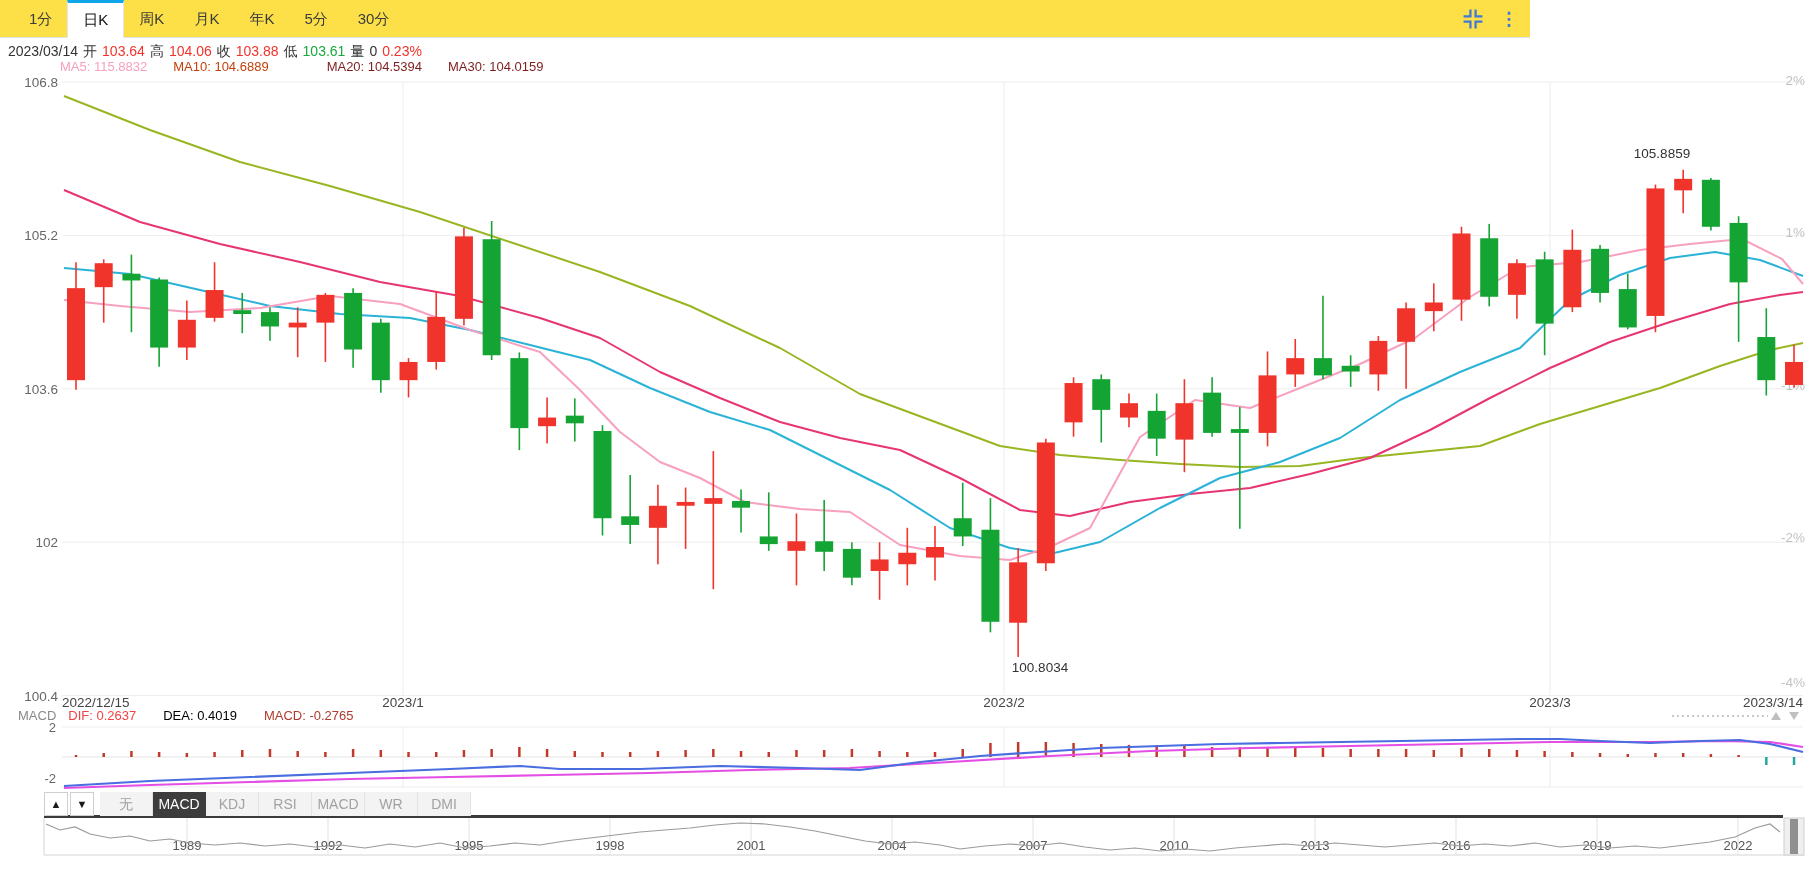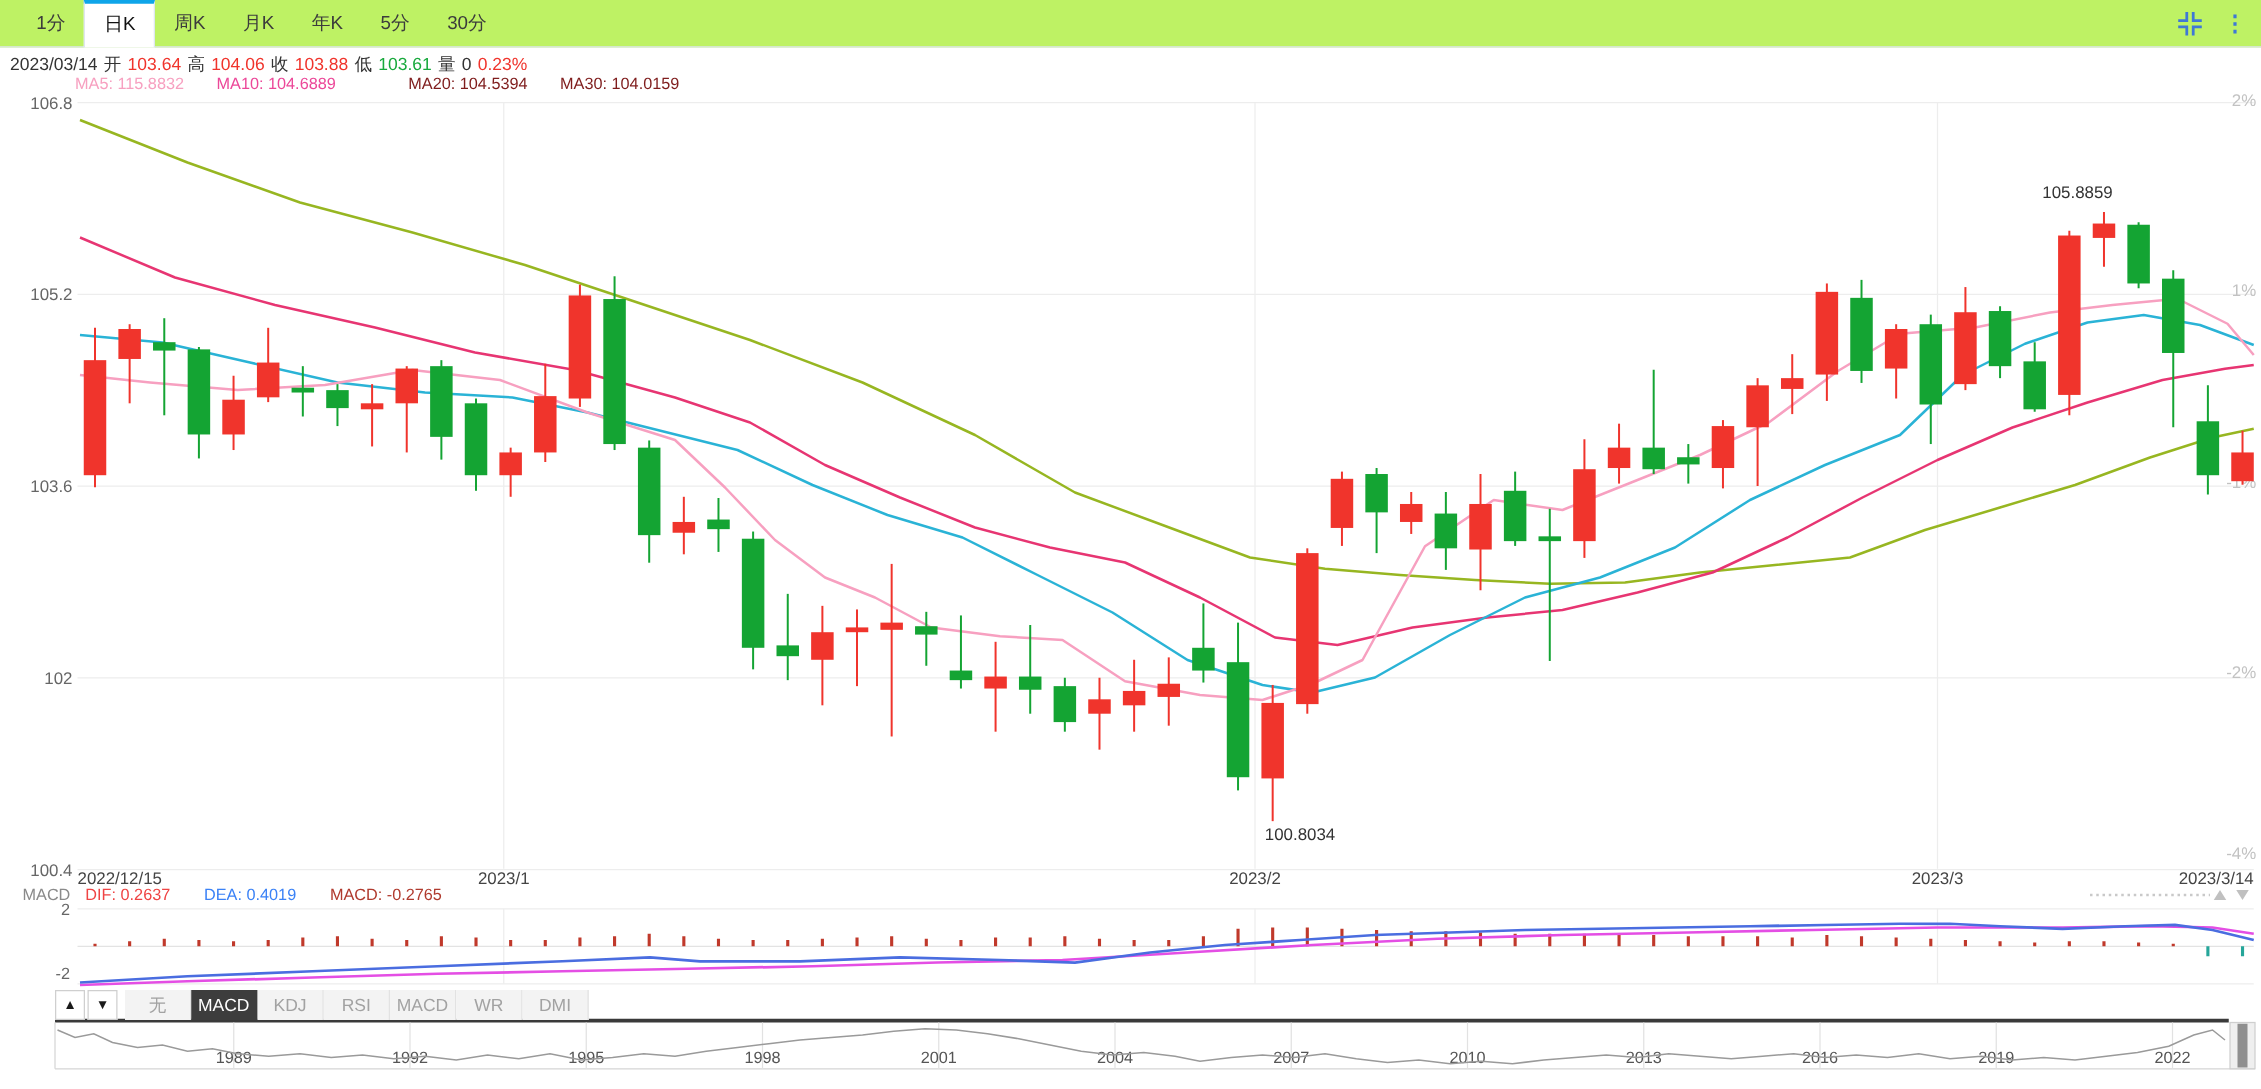--- a/index.html
+++ b/index.html
@@ -1,17 +1,17 @@
 <!DOCTYPE html>
 <html><head>
 <meta charset="utf-8">
 <style>
   html,body{margin:0;padding:0;background:#fff;font-family:"Liberation Sans",sans-serif;}
   #app{position:relative;width:1809px;height:871px;overflow:hidden;background:#fff;}
-  .topbar{position:absolute;left:0;top:0;width:1809px;height:38px;background:#bef264;border-bottom:1px solid #dde5f0;box-sizing:border-box;}
+  .topbar{position:absolute;left:0;top:0;width:1530px;height:38px;background:#fde047;border-bottom:1px solid #dde5f0;box-sizing:border-box;}
   #tabs{display:flex;height:38px;padding-left:14px;}
   .ptab{padding:0 15px;line-height:38px;font-size:15px;color:#3c3c3c;cursor:pointer;box-sizing:border-box;}
   .ptab.active{background:#fff;border-top:3px solid #0ea5e9;border-left:1px solid #dfe6f0;border-right:1px solid #dfe6f0;line-height:34px;color:#111;}
   .top-icons{position:absolute;right:12px;top:7px;display:flex;gap:15px;align-items:center;}
   .kebab{font-size:18px;color:#3f78d6;font-weight:bold;line-height:24px;cursor:pointer;}
   .info-row{position:absolute;left:8px;top:43px;font-size:14px;color:#333;}
   .info-row span{margin-right:5px;}
   .ma-row{position:absolute;left:60px;top:59px;font-size:13px;}
   .ma-row span{margin-right:26px;}
   .macd-row{position:absolute;left:18px;top:708px;font-size:13px;color:#8a8a8a;}
@@ -306,22 +306,22 @@
         <polyline points="3,11 11,11 11,3" fill="none" stroke="#3f78d6" stroke-width="2.6"></polyline>
         <polyline points="17,3 17,11 25,11" fill="none" stroke="#3f78d6" stroke-width="2.6"></polyline>
         <polyline points="3,17 11,17 11,25" fill="none" stroke="#3f78d6" stroke-width="2.6"></polyline>
         <polyline points="25,17 17,17 17,25" fill="none" stroke="#3f78d6" stroke-width="2.6"></polyline>
       </svg>
       <div class="kebab">⋮</div>
     </div>
   </div>
 
   <div class="info-row" id="infoRow"><span style="color: rgb(51, 51, 51);">2023/03/14</span><span style="color: rgb(51, 51, 51);">开</span><span style="color: rgb(240, 52, 44);">103.64</span><span style="color: rgb(51, 51, 51);">高</span><span style="color: rgb(240, 52, 44);">104.06</span><span style="color: rgb(51, 51, 51);">收</span><span style="color: rgb(240, 52, 44);">103.88</span><span style="color: rgb(51, 51, 51);">低</span><span style="color: rgb(24, 169, 60);">103.61</span><span style="color: rgb(51, 51, 51);">量</span><span style="color: rgb(51, 51, 51);">0</span><span style="color: rgb(240, 52, 44);">0.23%</span></div>
-  <div class="ma-row" id="maRow"><span style="color: rgb(247, 160, 192);">MA5: 115.8832</span><span style="color: #ec4899;">MA10: 104.6889</span><span style="color: #7f1d1d; margin-left: 32px;">MA20: 104.5394</span><span style="color: #7f1d1d;">MA30: 104.0159</span></div>
-  <div class="macd-row" id="macdRow"><span class="t" style="color: rgb(138, 138, 138);">MACD</span><span style="color: #ef4444;">DIF: 0.2637</span><span style="color: #3b82f6;">DEA: 0.4019</span><span style="color: rgb(176, 58, 46); text-align: center;">MACD: -0.2765</span></div>
+  <div class="ma-row" id="maRow"><span style="color: rgb(247, 160, 192);">MA5: 115.8832</span><span style="color: #c2410c;">MA10: 104.6889</span><span style="color: #7f1d1d; margin-left: 32px;">MA20: 104.5394</span><span style="color: #7f1d1d;">MA30: 104.0159</span></div>
+  <div class="macd-row" id="macdRow"><span class="t" style="color: rgb(138, 138, 138);">MACD</span><span style="color: #ef4444;">DIF: 0.2637</span><span style="color: #000000;">DEA: 0.4019</span><span style="color: rgb(176, 58, 46); text-align: center;">MACD: -0.2765</span></div>
   <div class="ind-bar" id="indBar">
       <div class="arrow-box">▲</div>
       <div class="arrow-box">▼</div>
       <div style="width: 4px;"></div>
       <div class="itab">无</div>
       <div class="itab active">MACD</div>
       <div class="itab">KDJ</div>
       <div class="itab">RSI</div>
       <div class="itab">MACD</div>
       <div class="itab">WR</div>

